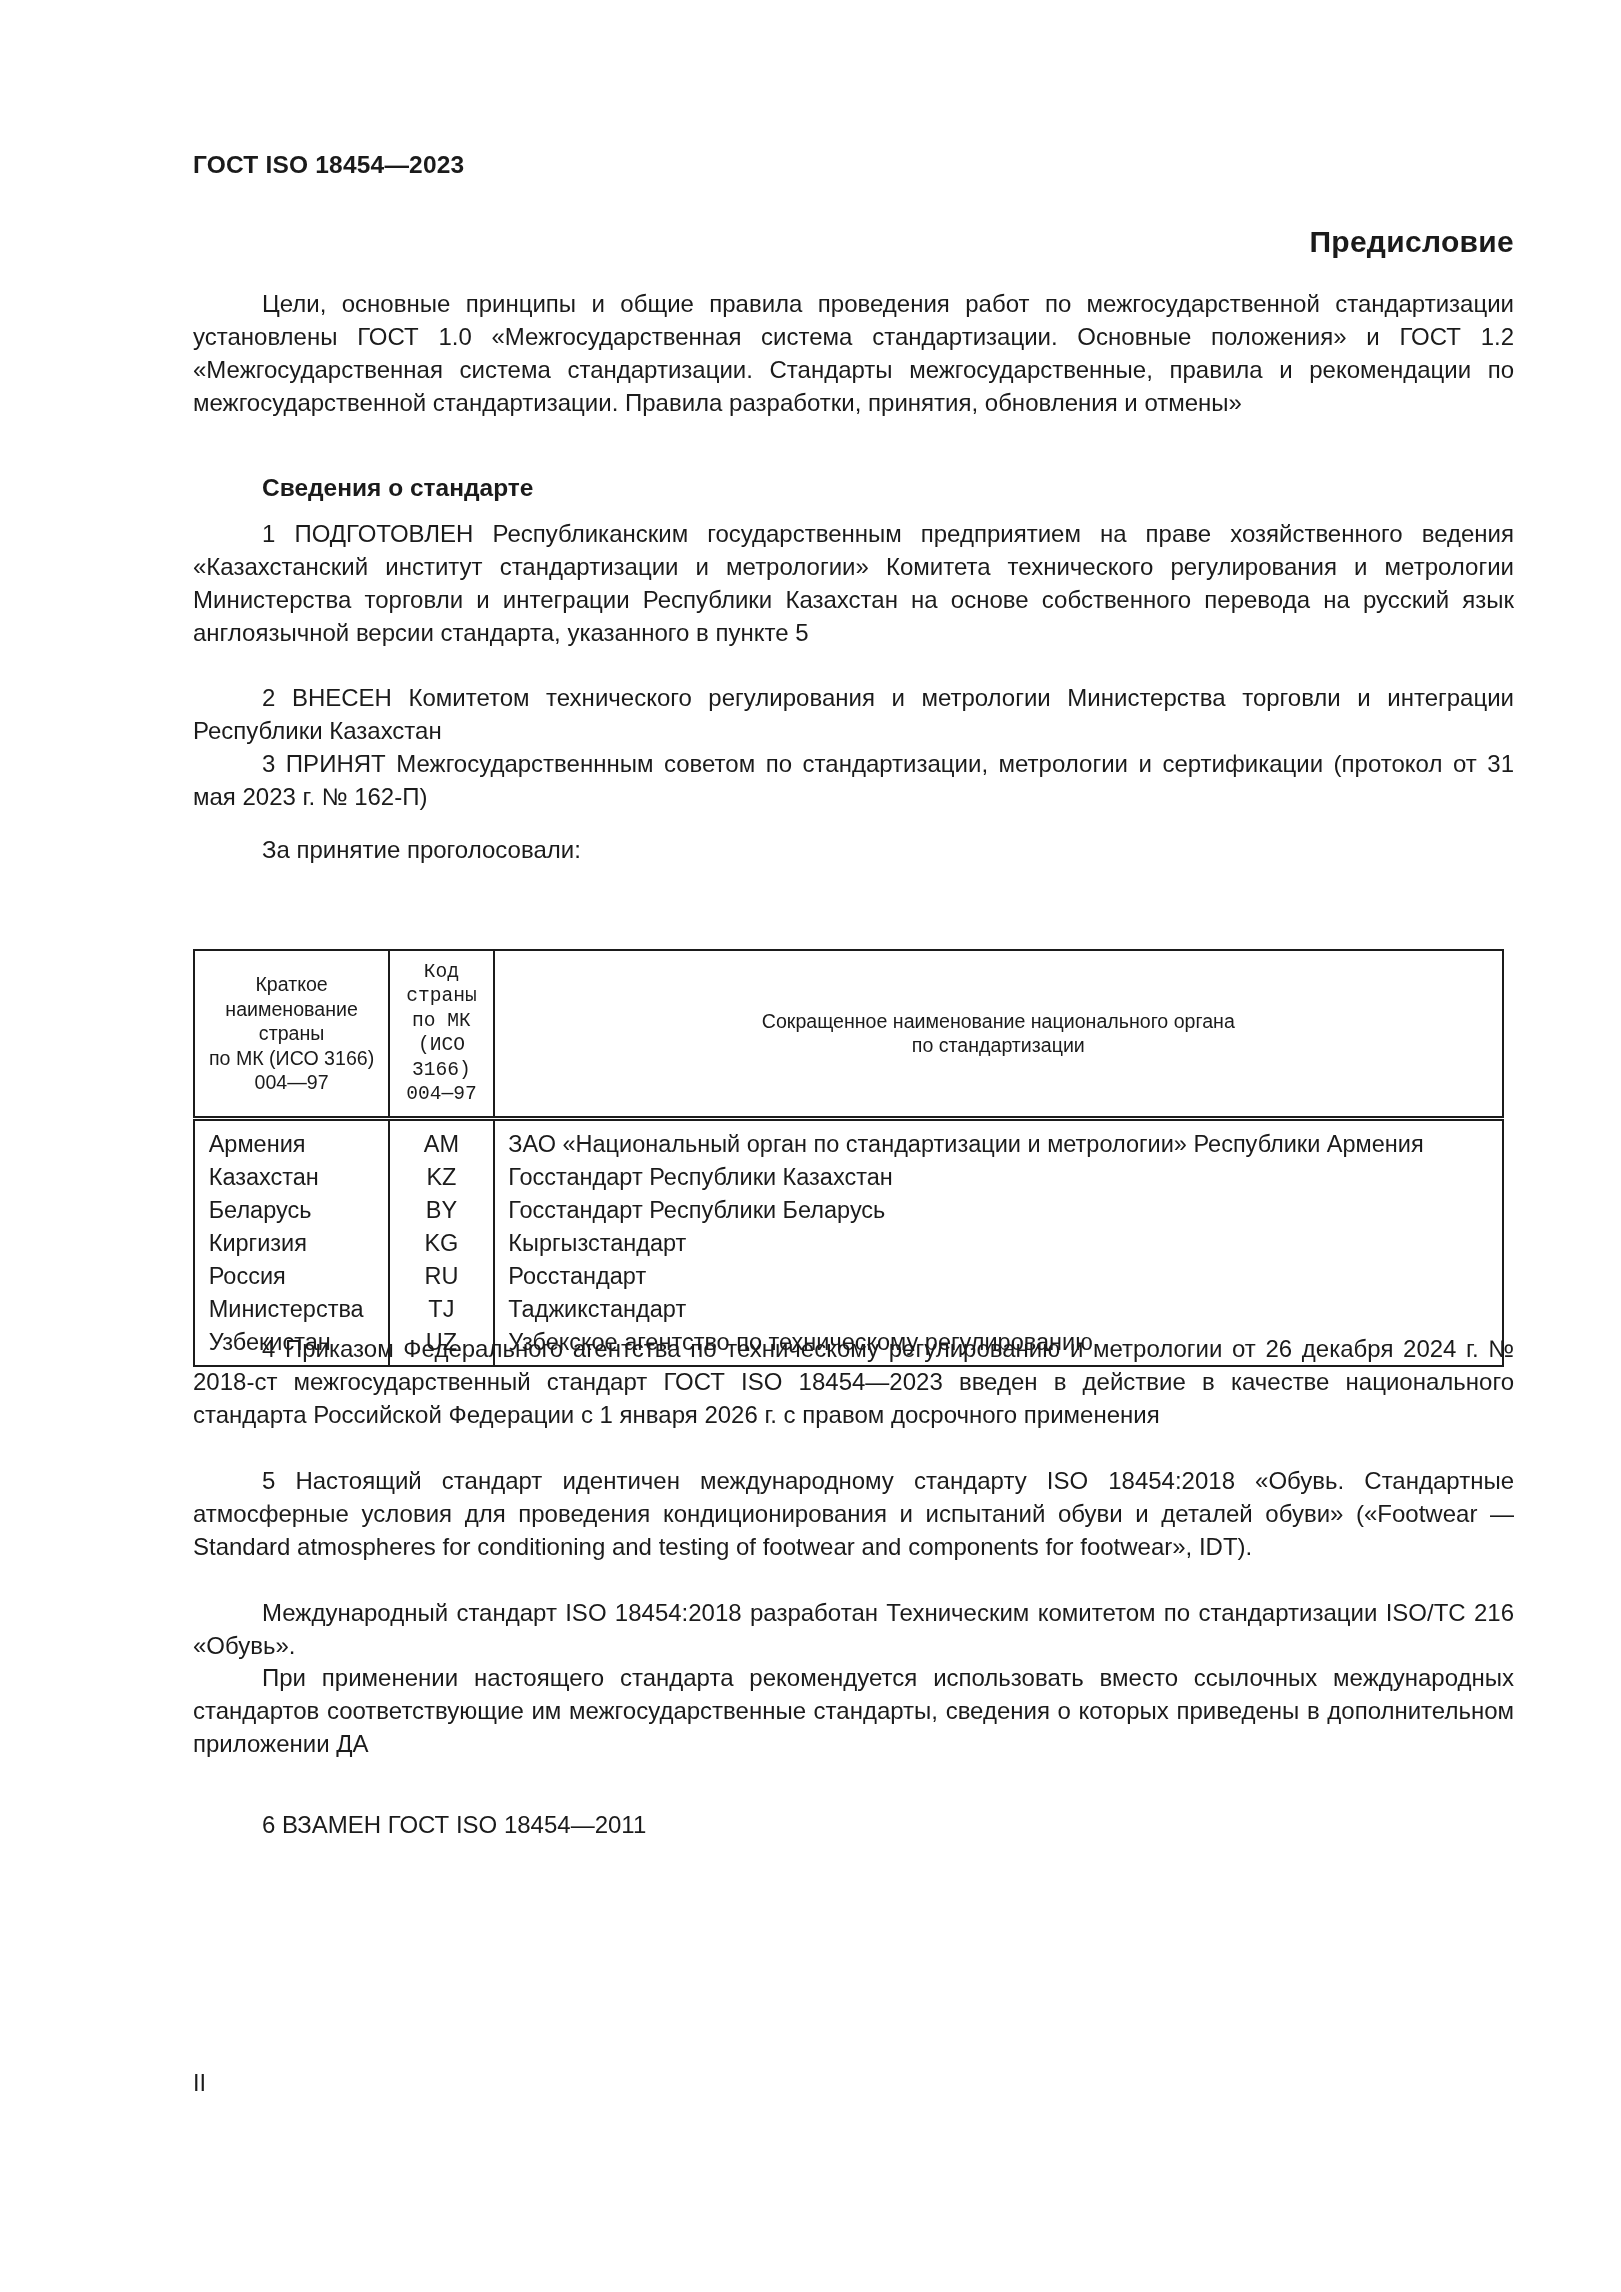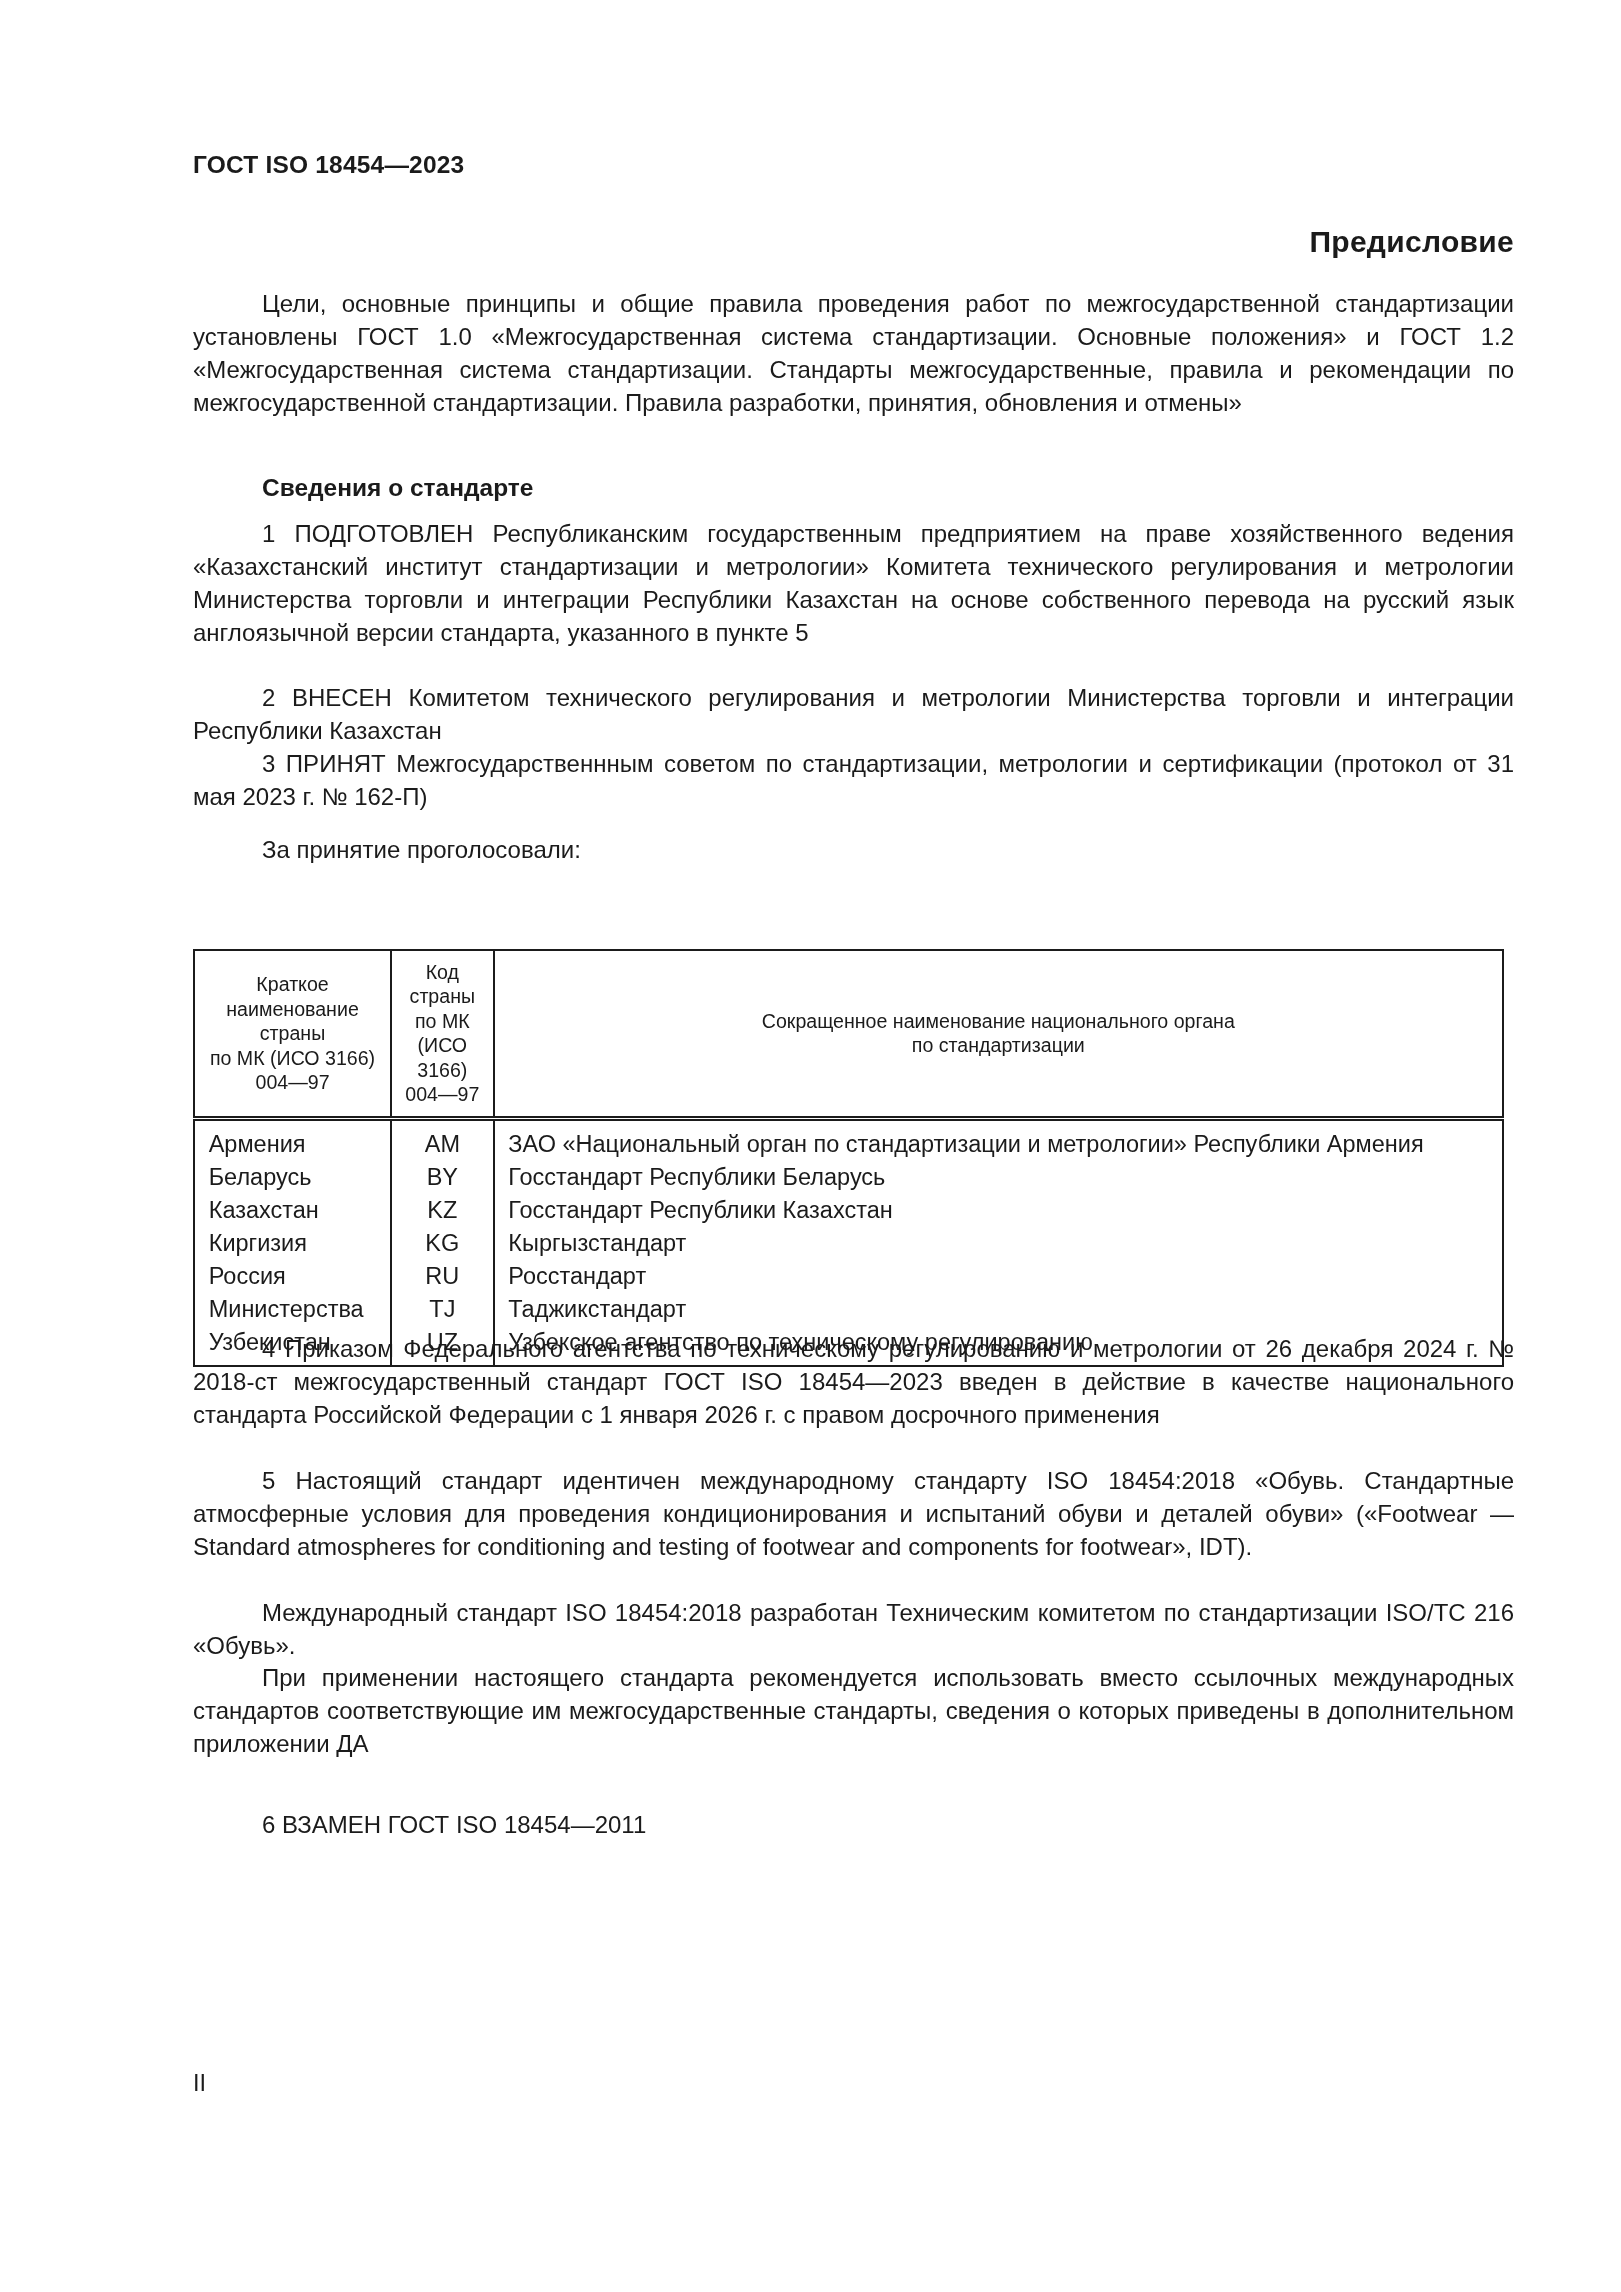--- a/index.html
+++ b/index.html
@@ -89,21 +89,21 @@
     border-left: 2px solid #1b1b1b;
     padding: 0 13.7px;
     line-height: 33px;
     vertical-align: top;
   }
   .vote-table td:first-child { border-left: none; }
   .vote-table tbody tr:first-child td { padding-top: 7.8px; }
   .vote-table tbody tr:last-child td { padding-bottom: 6px; }
   .vote-table td.code { text-align: center; }
   .col1 { width: 309px; }
-  .col2 { width: 284px; }
+  .col2 { width: 284px; font-family: Liberation Mono, monospace; }
   .page-number {
     position: absolute;
     left: 0;
     top: 2070px;
     font-size: 23.5px;
   }
 </style>
 </head>
 <body>
 
@@ -144,30 +144,30 @@
     </thead>
     <tbody>
       <tr>
         <td>Армения</td>
         <td class="code">AM</td>
         <td>
             <span style="display:block;width:980px;max-width:100%;hyphens:manual;">ЗАО «Национальный орган по стандартизации и метрологии» Республики Армения</span>
           </td>
       </tr>
       <tr>
+        <td>Казахстан</td>
+        <td class="code">KZ</td>
+        <td>Госстандарт Республики Казахстан</td>
+      </tr>
+      <tr>
         <td>Беларусь</td>
         <td class="code">BY</td>
         <td>Госстандарт Республики Беларусь</td>
       </tr>
       <tr>
-        <td>Казахстан</td>
-        <td class="code">KZ</td>
-        <td>Госстандарт Республики Казахстан</td>
-      </tr>
-      <tr>
         <td>Киргизия</td>
         <td class="code">KG</td>
         <td>Кыргызстандарт</td>
       </tr>
       <tr>
         <td>Россия</td>
         <td class="code">RU</td>
         <td>Росстандарт</td>
       </tr>
       <tr>

